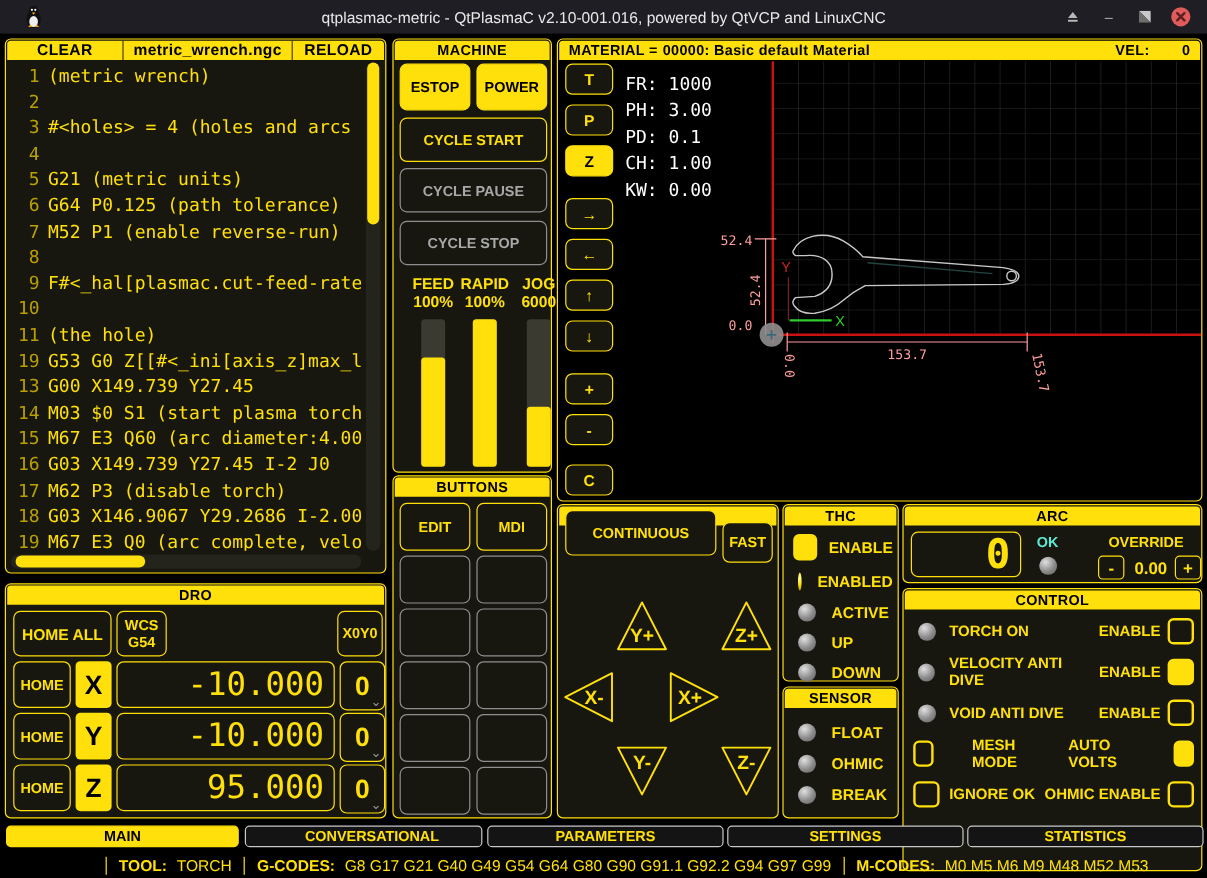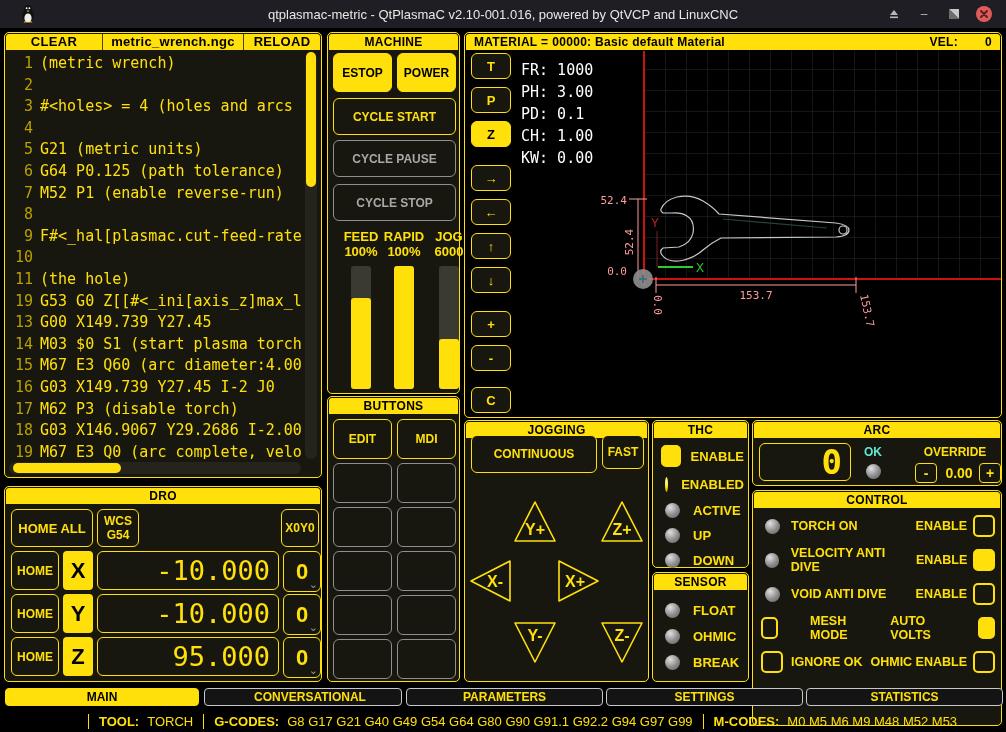--- a/index.html
+++ b/index.html
@@ -279,21 +279,21 @@
                  Q384,187 371,188 L256,189 Q246,194 238,201 Q228,210 214,212 Q202,213 197,206 Q194,202 198,199
                  L214,198 Q226,194 228,184 Q230,172 222,167 Q216,163 206,164 L198,164 Q195,162 196,160 Z" fill="none" stroke="#c8c8c8" stroke-width="1.2"></path>
         <circle cx="378" cy="181" r="4" fill="none" stroke="#c8c8c8" stroke-width="1.2"></circle>
         <path d="M258,170 L362,179" stroke="#24443f" stroke-width="1.2" fill="none"></path>
       </g>
     </svg>
   </div>
 
   <div class="panel" style="left:464px;top:420px;width:185px;height:262px">
     <div class="phead">JOGGING</div>
-    <div class="btn" style="left:6px;top:14px;width:126px;height:38px;font-size:12px">CONTINUOUS</div>
+    <div class="btn" style="left:6px;top:4px;width:126px;height:38px;font-size:12px">CONTINUOUS</div>
     <div class="btn" style="left:137px;top:14px;width:42px;height:34px;font-size:12px">FAST</div>
     <div class="jogbtn" style="left:46px;top:76px">
       <svg width="48" height="48" viewBox="0 0 48 48">
           <polygon points="24,5 44,44 4,44" fill="none" stroke="#ffe00a" stroke-width="1.6" stroke-linejoin="round"></polygon>
           <text x="24" y="38" fill="#ffe00a" font-size="16" font-weight="bold" text-anchor="middle">Y+</text>
         </svg>
     </div>
     <div class="jogbtn" style="left:133px;top:76px">
       <svg width="48" height="48" viewBox="0 0 48 48">
           <polygon points="24,5 44,44 4,44" fill="none" stroke="#ffe00a" stroke-width="1.6" stroke-linejoin="round"></polygon>

